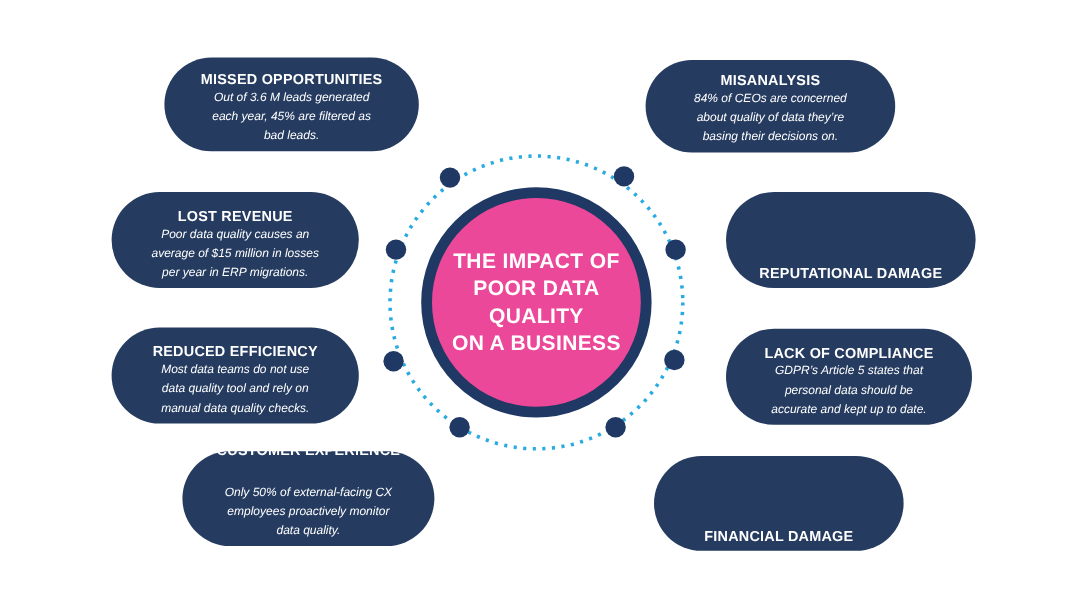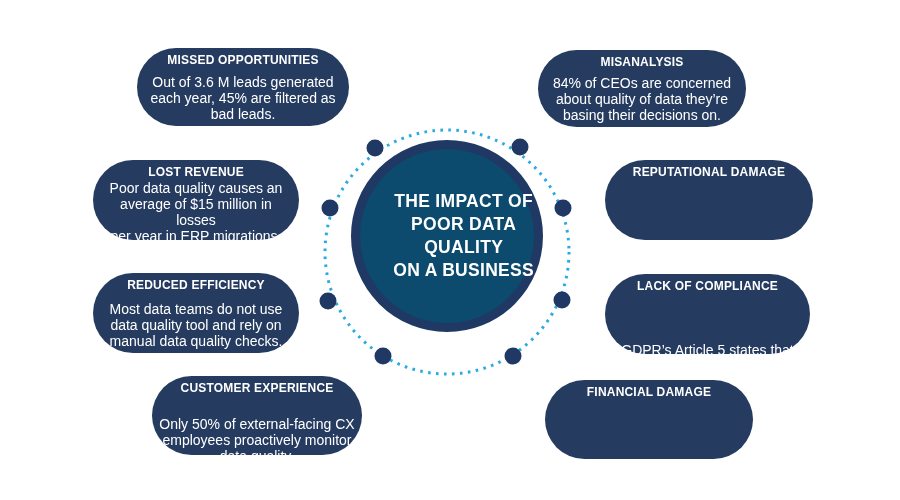--- a/index.html
+++ b/index.html
@@ -17,66 +17,67 @@
   
   .orbit {
     position: absolute;
     left: 297px; top: 102px;
     width: 300px; height: 300px;
   }
 
   
   .center-circle {
     position: absolute;
-    left: 351px; top: 140px;
+    left: 351px; top: 156px;
     width: 192px; height: 192px;
-    background: #0c4a6e;
+    background: #ec4899;
     border: 9px solid #1F3864;
     border-radius: 50%;
-    display: flex; align-items: center; justify-content: flex-end;
+    display: flex; align-items: center; justify-content: center;
     text-align: center;
   }
   .center-title {
     color: #ffffff;
     font-size: 17.5px;
     line-height: 23px;
     font-weight: bold;
     letter-spacing: 0.3px;
     white-space: pre-line;
   }
 
   
   .pill {
     position: absolute;
     background: #253B60;
     border-radius: 40px;
     color: #ffffff;
     display: flex; flex-direction: column;
-    align-items: center; justify-content: space-between;
+    align-items: center; justify-content: flex-end;
     text-align: center;
     padding: 4px 6px;
   }
   .pill-title {
     font-weight: bold;
     font-size: 12px;
     line-height: 16px;
     letter-spacing: 0.2px;
   }
   .pill-body {
-    font-size: 14px;
+    font-size: 10px;
     line-height: 16px;
     white-space: pre-line;
+    font-style: italic;
   }
   .pill-1 { left: 137px; top:  48px; width: 212px; height: 78px; }
   .pill-2 { left:  93px; top: 160px; width: 206px; height: 80px; }
   .pill-3 { left:  93px; top: 273px; width: 206px; height: 80px; }
   .pill-4 { left: 152px; top: 376px; width: 210px; height: 79px; gap: 20px; }
   .pill-5 { left: 538px; top:  50px; width: 208px; height: 77px; }
   .pill-6 { left: 605px; top: 160px; width: 208px; height: 80px; gap: 10px; }
-  .pill-7 { left: 605px; top: 274px; width: 205px; height: 80px; gap: 48px; }
+  .pill-7 { left: 605px; top: 274px; width: 205px; height: 80px; }
   .pill-8 { left: 545px; top: 380px; width: 208px; height: 79px; }
 </style>
 </head>
 <body>
 
 <div class="canvas">
 
   <svg class="orbit" viewBox="0 0 300 300" aria-hidden="true">
     <circle cx="150" cy="150" r="122" fill="none" stroke="#29ABE2" stroke-width="3" stroke-dasharray="2.6 5.4"></circle>
     <circle cx="78" cy="46" r="8.5" fill="#1F3864"></circle>

